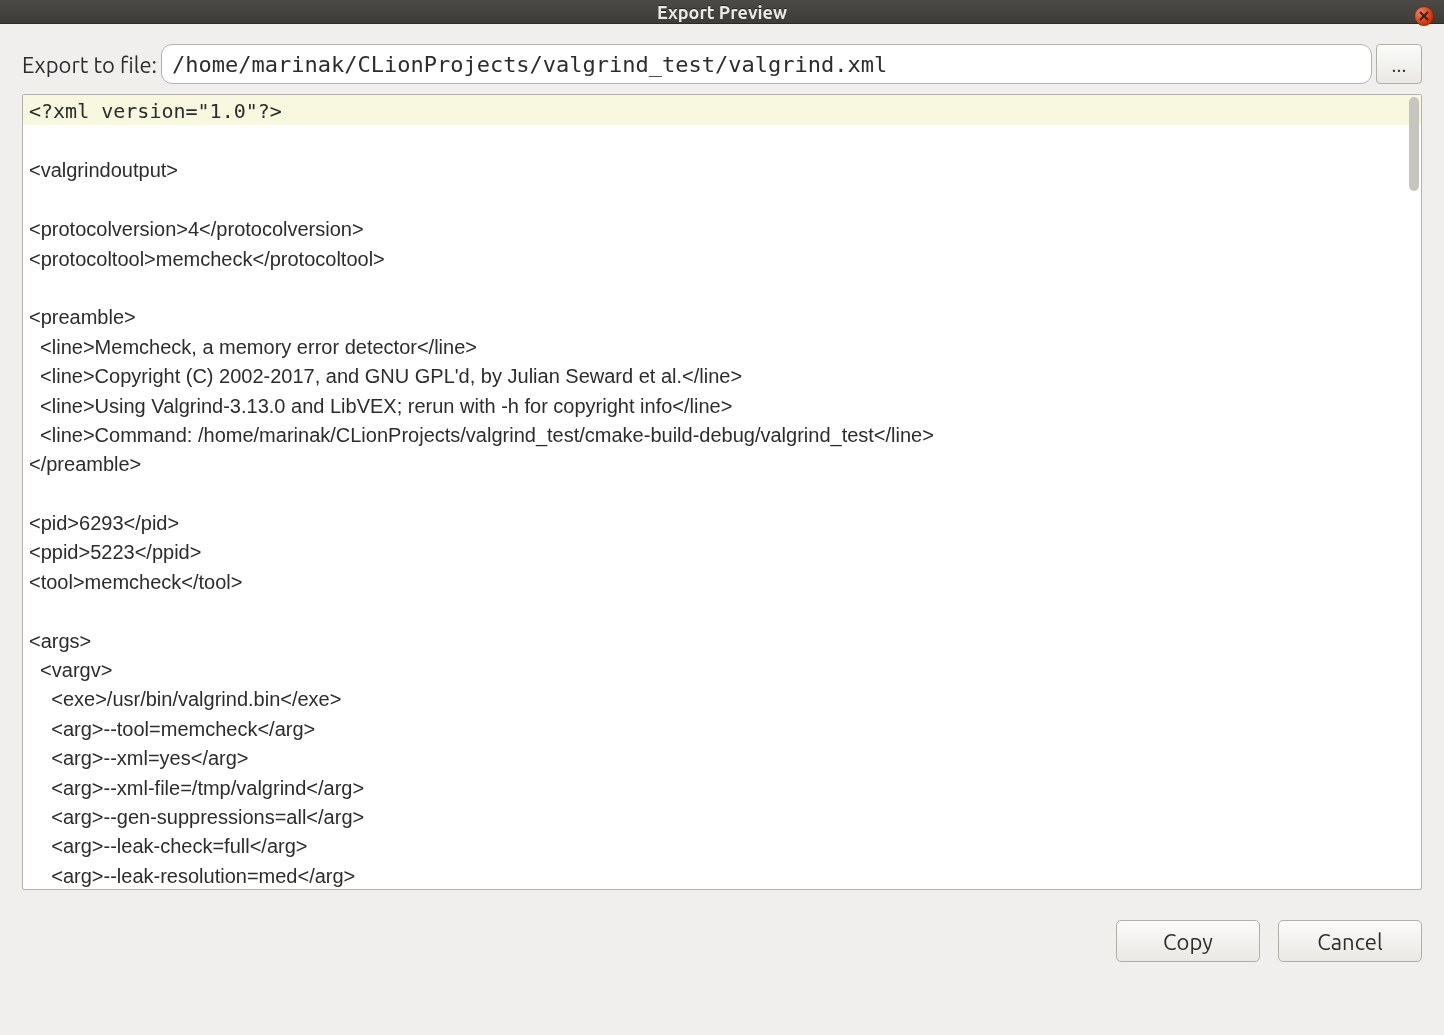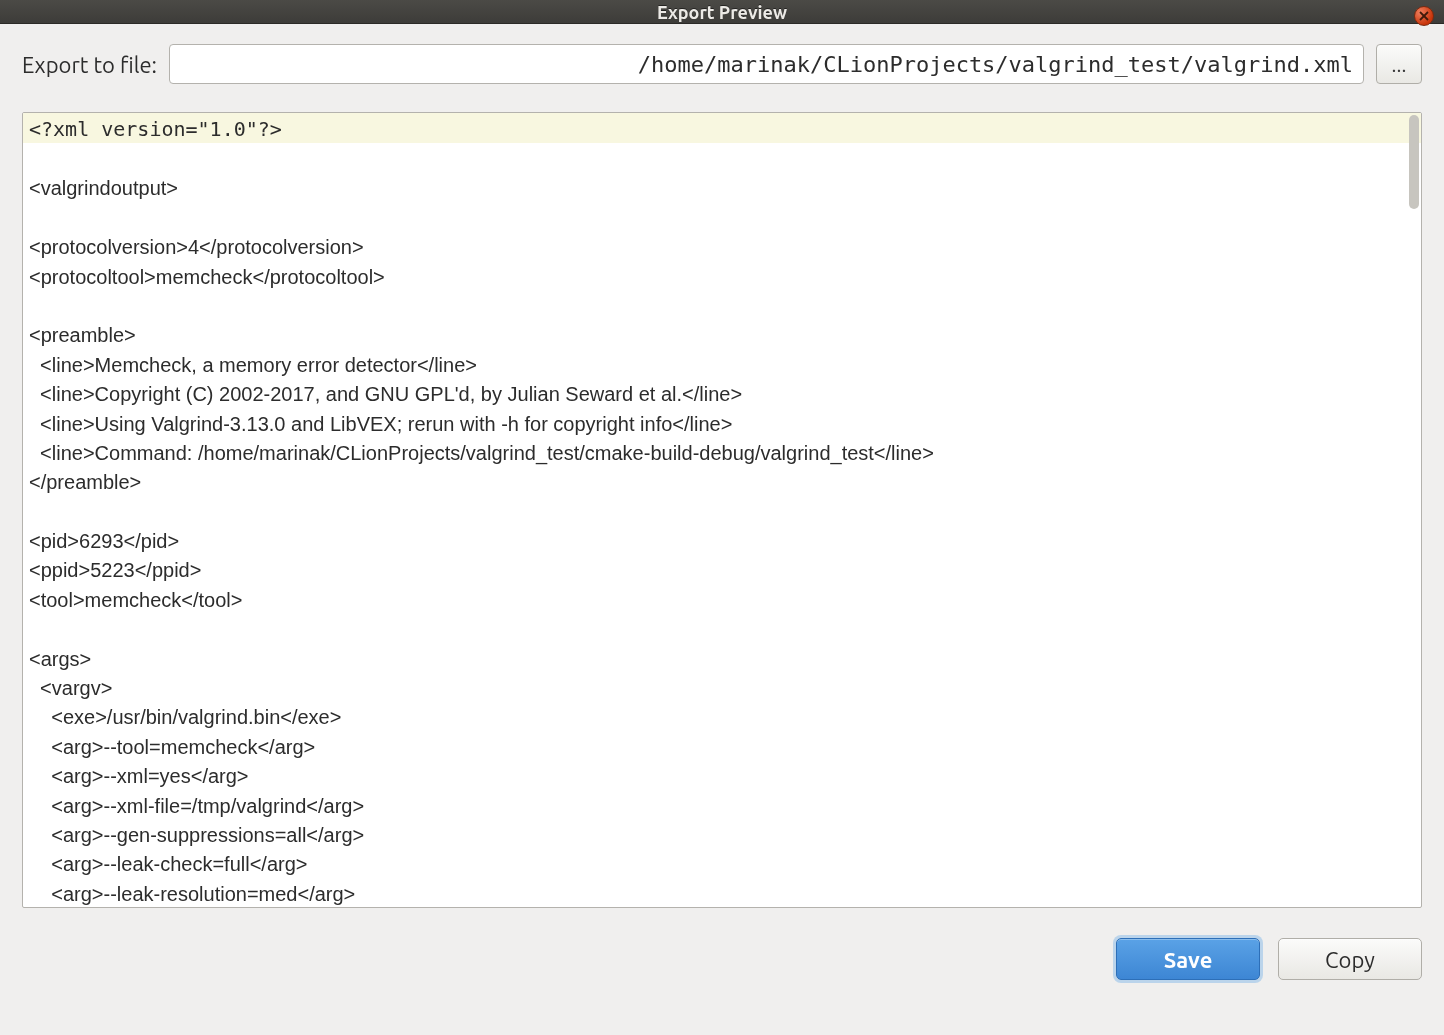--- a/index.html
+++ b/index.html
@@ -36,39 +36,38 @@
     color: #3d1a0a;
     cursor: pointer;
   }
   .close-btn svg { width: 10px; height: 10px; }
   .content {
     padding: 20px 22px 10px 22px;
   }
   .file-row {
     display: flex;
     align-items: center;
-    gap: 12px;
-    margin-bottom: 28px;
+    gap: 4px;
+    margin-bottom: 10px;
   }
   .file-label {
     font-size: 22px;
     color: #2c2c2c;
     white-space: nowrap;
   }
   .file-input {
     flex: 1;
     height: 40px;
     font-size: 22px;
     font-family: "DejaVu Sans Mono", "Liberation Mono", monospace;
     padding: 4px 10px;
     border: 1px solid #b4b2ad;
-    border-radius: 4px;
+    border-radius: 11px;
     background: #fff;
     color: #2c2c2c;
-    text-align: right;
   }
   .browse-btn {
     width: 46px; height: 40px;
     border: 1px solid #b0aea8;
     border-radius: 4px;
     background: linear-gradient(to bottom, #fbfbfa, #e9e8e4);
     font-size: 20px;
     color: #3a3a3a;
     cursor: pointer;
     display: flex; align-items: center; justify-content: center;
@@ -195,19 +194,19 @@
     &lt;arg&gt;--leak-check=full&lt;/arg&gt;
     &lt;arg&gt;--leak-resolution=med&lt;/arg&gt;</div>
     <div class="scroll-track">
       <div class="scroll-thumb"></div>
     </div>
   </div>
 
 </div>
 
 <div class="button-row">
-  <div class="btn btn-primary">
-    <span>Save</span>
-  </div>
   <div class="btn btn-default">
     <span>Copy</span>
   </div>
+  <div class="btn btn-default">
+    <span>Cancel</span>
+  </div>
 </div>
 
 </body></html>

